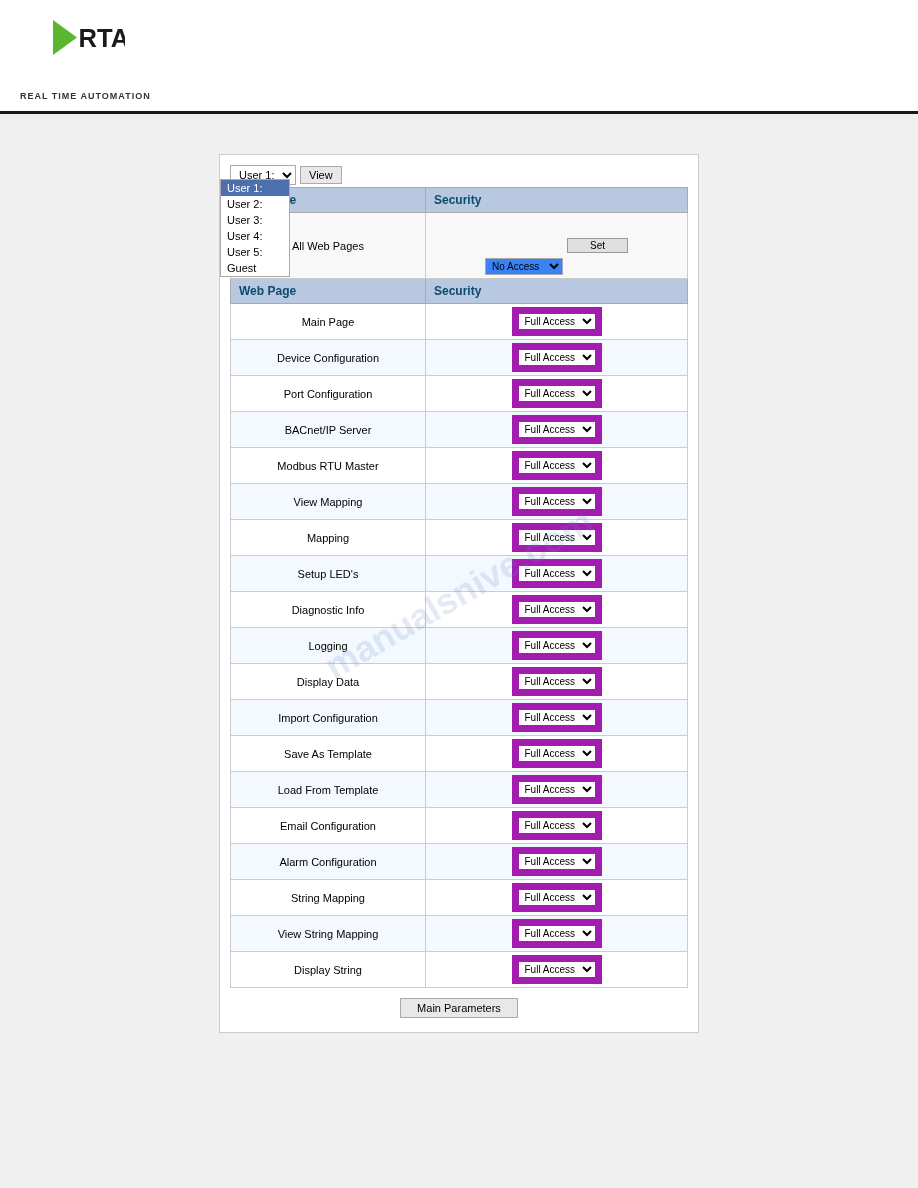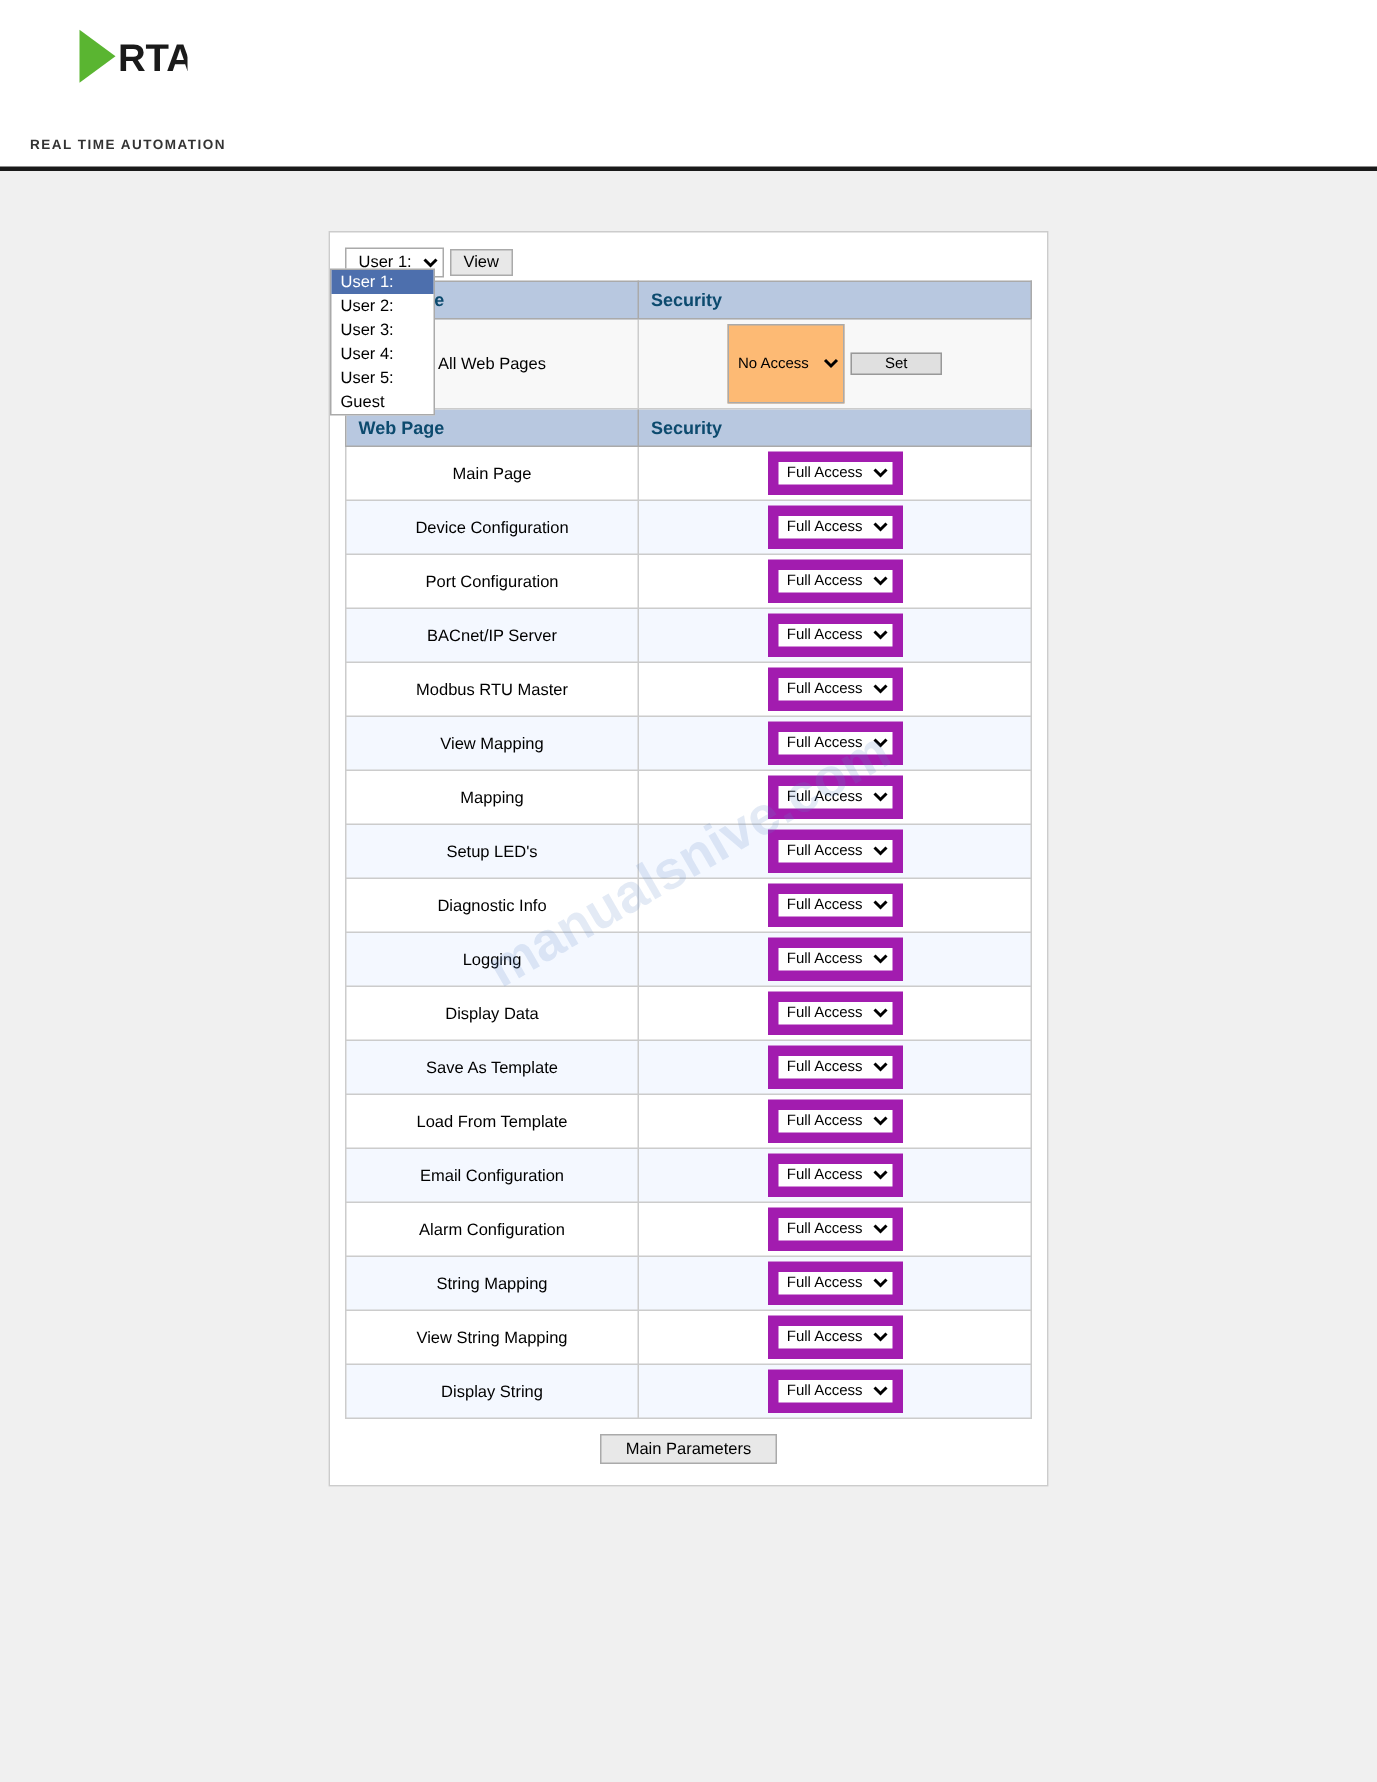--- a/index.html
+++ b/index.html
@@ -125,24 +125,25 @@
       background: #f8f8f8;
     }
     .set-area {
       display: flex;
       align-items: center;
       justify-content: center;
       gap: 4px;
     }
     .access-select {
       font-size: 10px;
-      padding: 19px 2px;
-      border: 1px solid #aaa;
-      background: #fdba74;
-      cursor: pointer;
+      padding: 1px 2px;
+      border: 1px solid #aaa;
+      background: #3b82f6;
+      cursor: pointer;
+      margin-top: 42px;
     }
     .set-button {
       font-size: 10px;
       padding: 1px 22px;
       background: #e0e0e0;
       border: 1px solid #999;
       cursor: pointer;
     }
 
     
@@ -300,20 +301,24 @@
         </tr>
         <tr class="data-row">
           <td>Logging</td>
           <td><select class="full-access-select"><option>Full Access</option><option>Read Only</option><option>No Access</option></select></td>
         </tr>
         <tr class="data-row">
           <td>Display Data</td>
           <td><select class="full-access-select"><option>Full Access</option><option>Read Only</option><option>No Access</option></select></td>
         </tr>
         <tr class="data-row">
+          <td>Import Configuration</td>
+          <td><select class="full-access-select"><option>Full Access</option><option>Read Only</option><option>No Access</option></select></td>
+        </tr>
+        <tr class="data-row">
           <td>Save As Template</td>
           <td><select class="full-access-select"><option>Full Access</option><option>Read Only</option><option>No Access</option></select></td>
         </tr>
         <tr class="data-row">
           <td>Load From Template</td>
           <td><select class="full-access-select"><option>Full Access</option><option>Read Only</option><option>No Access</option></select></td>
         </tr>
         <tr class="data-row">
           <td>Email Configuration</td>
           <td><select class="full-access-select"><option>Full Access</option><option>Read Only</option><option>No Access</option></select></td>

